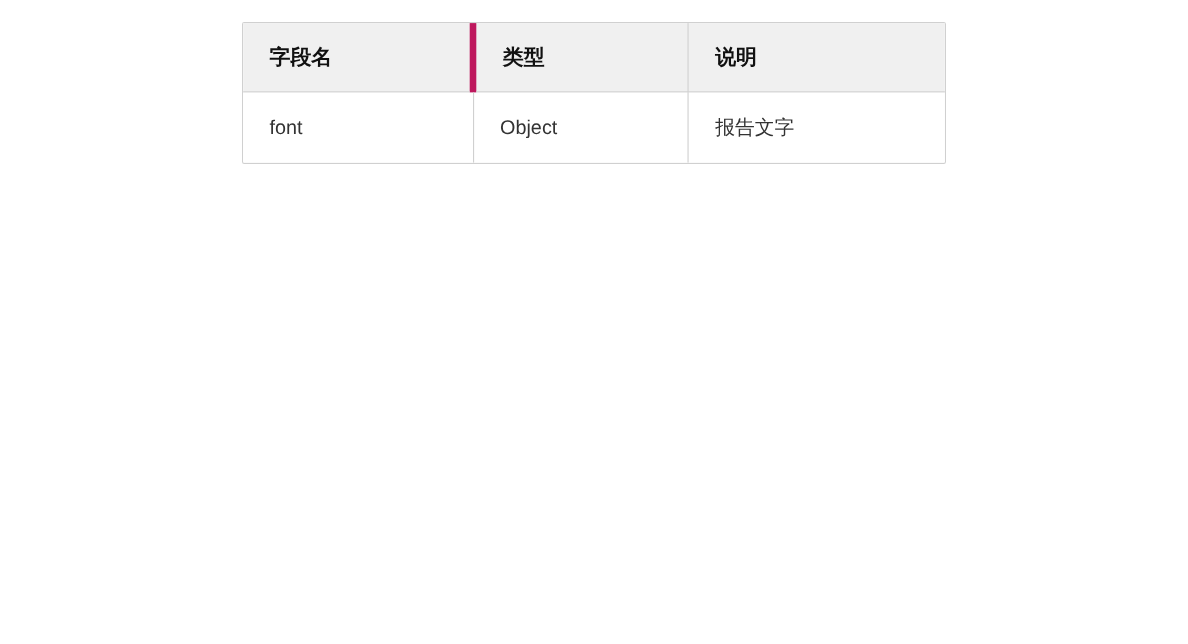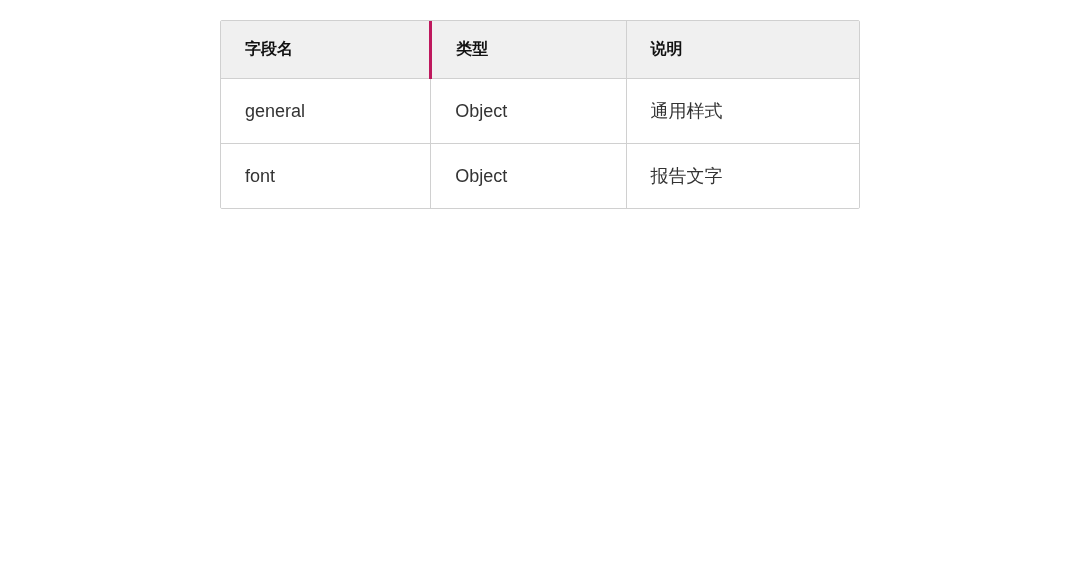--- a/index.html
+++ b/index.html
@@ -33,27 +33,27 @@
     }
 
     thead tr {
       background-color: #f0f0f0;
     }
 
     thead th {
       padding: 18px 24px;
       text-align: left;
       font-weight: 700;
-      font-size: 16px;
+      font-size: 19px;
       color: #111111;
       border-bottom: 1px solid #d0d0d0;
     }
 
     thead th:nth-child(2) {
-      border-left: 3px solid #be185d;
+      border-left: 6px solid #be185d;
       border-right: 1px solid #d0d0d0;
     }
 
     tbody tr {
       background-color: #ffffff;
     }
 
     tbody tr + tr {
       border-top: 1px solid #d0d0d0;
     }
@@ -76,25 +76,20 @@
 <div class="table-container">
   <table>
     <thead>
       <tr>
         <th>字段名</th>
         <th>类型</th>
         <th>说明</th>
       </tr>
     </thead>
     <tbody id="table-body">
-    <tr>
-          <td>general</td>
-          <td>Object</td>
-          <td>通用样式</td>
-        </tr>
         <tr>
           <td>font</td>
           <td>Object</td>
           <td>报告文字</td>
         </tr>
       </tbody>
   </table>
 </div>
 
 </body></html>

